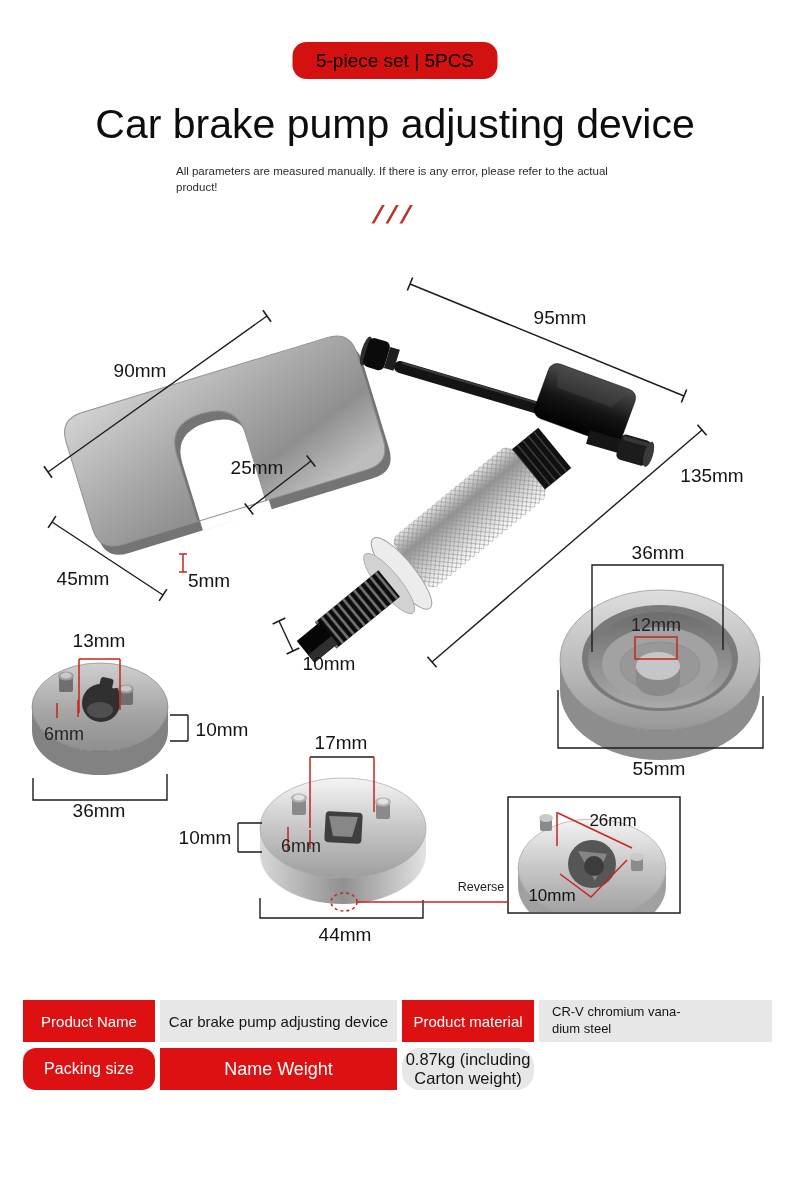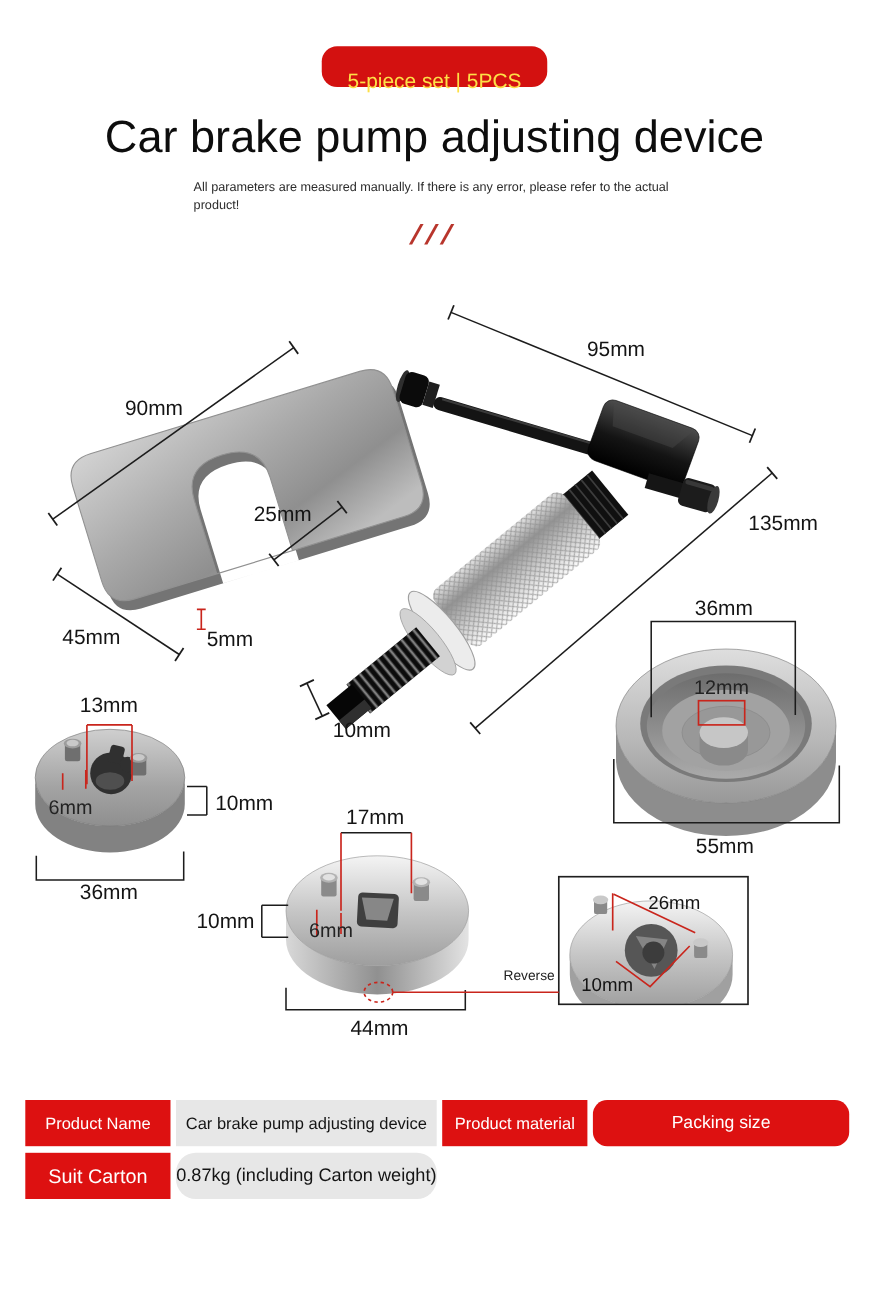--- a/index.html
+++ b/index.html
@@ -10,23 +10,23 @@
     --slash-red:#b8352c;
   }
   *{margin:0;padding:0;box-sizing:border-box;}
   html,body{background:#fff;}
   body{
     width:790px;height:1180px;position:relative;overflow:hidden;
     font-family:"Liberation Sans", sans-serif;color:#111;
   }
   .badge{
     position:absolute;top:42px;left:50%;transform:translateX(-50%);
-    background:var(--accent-red);color:#fde047;
+    background:var(--accent-red);color:#000000;
     min-width:205px;height:37px;line-height:37px;border-radius:14px;
-    font-size:19px;text-align:center;padding:14px 22px;white-space:nowrap;
+    font-size:19px;text-align:center;padding:0 22px;white-space:nowrap;
   }
   .title{
     position:absolute;top:101px;left:0;width:100%;text-align:center;
     font-size:41px;font-weight:400;letter-spacing:0;color:#0d0d0d;white-space:nowrap;
   }
   .disclaimer{
     position:absolute;top:164px;left:176px;width:470px;
     font-size:11.5px;line-height:1.35;color:#2c2c2c;white-space:pre-line;text-align:left;
   }
   .slashes{
@@ -284,16 +284,18 @@
     <text class="dim-xs" x="481" y="891">Reverse</text>
     <text class="dim-sm" x="613" y="826">26mm</text>
     <text class="dim-sm" x="552" y="901">10mm</text>
   </g>
 </svg>
 
 <div class="spec-table">
   <div class="cell label">Product Name</div>
   <div class="cell value">Car brake pump adjusting device</div>
   <div class="cell label">Product material</div>
+  <div class="cell value material">CR-V chromium vana-
+dium steel</div>
   <div class="cell label packing">Packing size</div>
-  <div class="cell label weight">Suit Carton</div>
+  <div class="cell label weight">Name Weight</div>
   <div class="cell value weightv">0.87kg (including Carton weight)</div>
 </div>
 
 </body></html>

